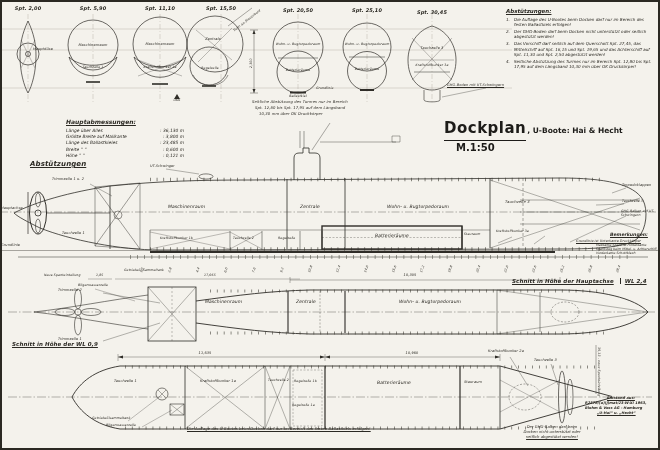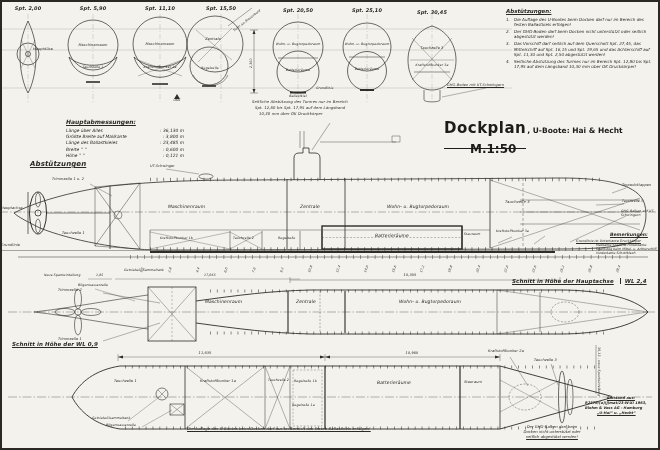--- a/index.html
+++ b/index.html
@@ -22,23 +22,23 @@
   .abst{position:absolute;left:506px;top:8px;width:150px;}
   .abst .ttl{font-style:italic;font-weight:700;font-size:5.5px;text-decoration:underline;color:#2b2923;margin-bottom:3px;}
   .abst .item{display:flex;gap:2px;font-style:italic;font-size:4.1px;color:#2b2923;line-height:1.3;margin-bottom:1.5px;}
   .abst .n{width:6px;flex:none;}
   
   .hm{position:absolute;left:66px;top:118px;width:118px;}
   .hm .ttl{font-style:italic;font-weight:700;font-size:6px;text-decoration:underline;color:#2b2923;margin-bottom:2.5px;}
   .hm .row{display:flex;justify-content:space-between;font-style:italic;font-size:4.4px;color:#2b2923;line-height:1.45;}
   
   .dock{position:absolute;left:444px;top:118px;color:#1d1c19;}
-  .dock .main{font-weight:700;font-size:15px;letter-spacing:.5px;border-bottom:1.4px solid #1d1c19;padding-bottom:11px;}
+  .dock .main{font-weight:700;font-size:15px;letter-spacing:.5px;border-bottom:1.4px solid #1d1c19;padding-bottom:3px;}
   .dock .sub{font-weight:700;font-size:7.5px;margin-left:1px;}
-  .dock .scale{font-weight:700;font-size:12px;margin-top:5px;margin-left:26px;}
+  .dock .scale{font-weight:700;font-size:10px;margin-top:5px;margin-left:12px;}
   
   .ghgnote{position:absolute;left:504px;top:424px;width:96px;text-align:center;
            font-style:italic;font-size:3.8px;color:#2b2923;line-height:1.35;}
   .stamp{position:absolute;left:585px;top:396px;width:72px;font-style:italic;font-size:3.6px;
          font-weight:700;color:#2b2923;line-height:1.4;}
   .bem{position:absolute;left:576px;top:232px;width:82px;font-style:italic;color:#2b2923;}
   .bem .ttl{font-weight:700;font-size:4.6px;text-decoration:underline;margin-bottom:1.5px;}
   .bem .l1{font-size:3.4px;white-space:nowrap;}
   .bem .l2{font-size:3.2px;width:62px;margin-left:20px;line-height:1.3;}
 </style>

